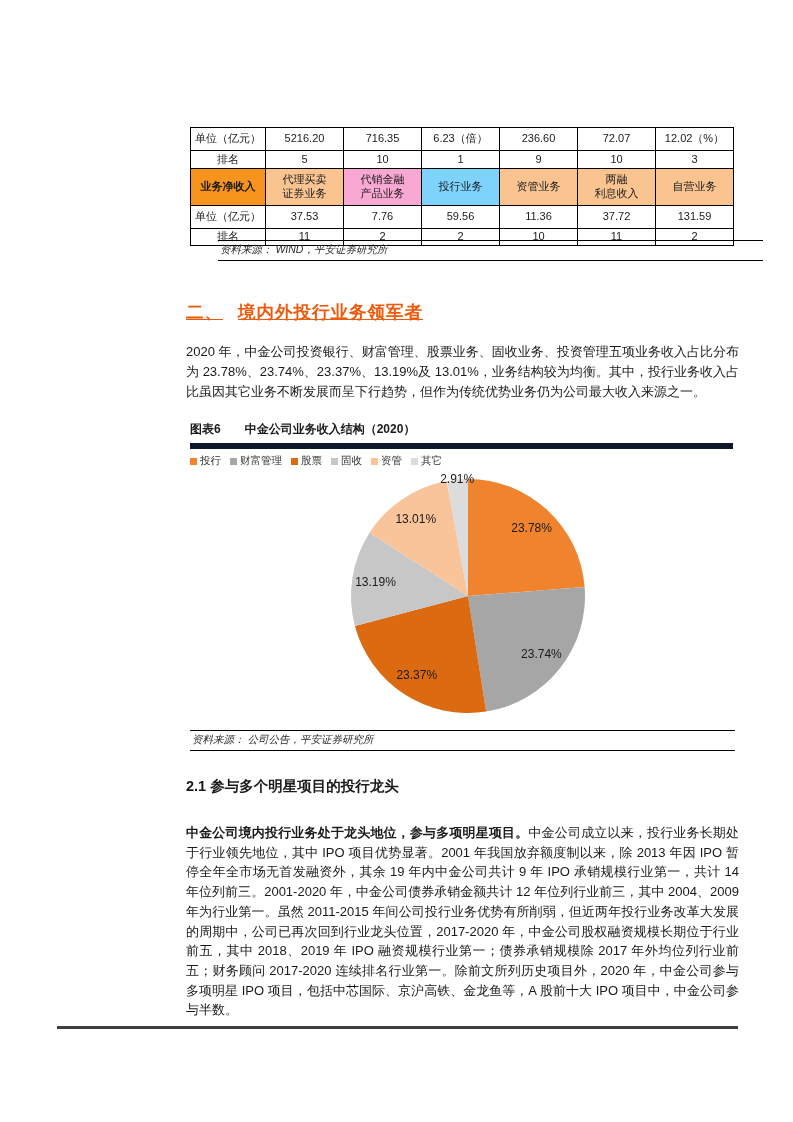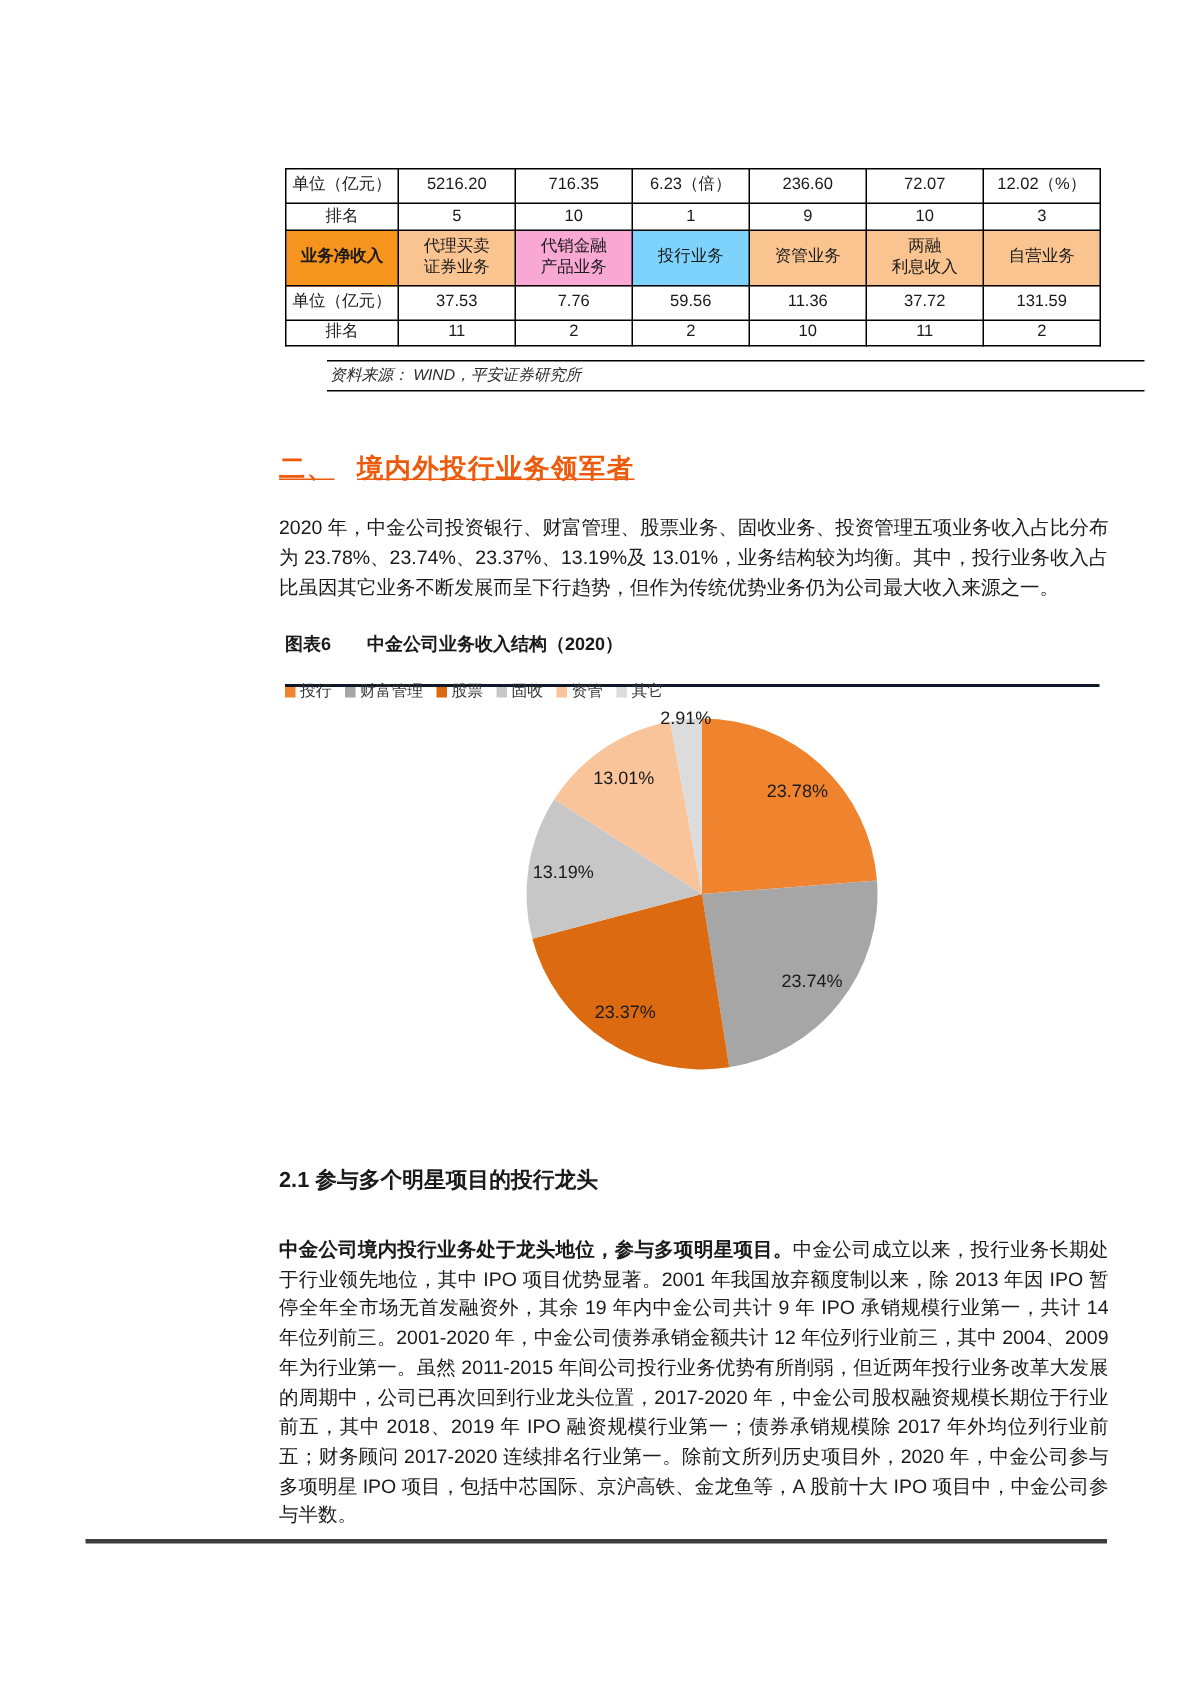--- a/index.html
+++ b/index.html
@@ -4,21 +4,21 @@
 <style>
   html,body{margin:0;padding:0;}
   body{
     width:793px;height:1122px;background:#ffffff;
     font-family:"Liberation Sans","DejaVu Sans",sans-serif;
     color:#1a1a1a;
   }
   .page{position:relative;width:793px;height:1122px;background:#fff;overflow:hidden;}
 
   
-  .table-wrap{position:absolute;left:190px;top:112px;}
+  .table-wrap{position:absolute;left:190px;top:127px;}
   table.metrics{border-collapse:collapse;table-layout:fixed;width:543px;font-size:11px;}
   table.metrics td{border:1px solid #000;text-align:center;vertical-align:middle;padding:0 1px;white-space:pre-line;line-height:1.25;}
   table.metrics tr:nth-child(1){height:23px;}
   table.metrics tr:nth-child(2){height:18px;}
   table.metrics tr:nth-child(3){height:37px;}
   table.metrics tr:nth-child(4){height:23px;}
   table.metrics tr:nth-child(5){height:17px;}
   td.hdr-dark{font-weight:bold;}
   
 
@@ -35,21 +35,21 @@
   .h2 .num{margin-right:15px;}
 
   
   .para{position:absolute;left:186px;width:553px;font-size:13px;line-height:20px;text-align:justify;}
   .p1{top:342px;}
   .p2{top:812px;line-height:19.7px;margin-top:11px;}
   .p2 b{font-weight:bold;}
 
   
   .figure{position:absolute;left:190px;top:421px;width:543px;height:335px;}
-  .fig-head{font-size:12px;font-weight:bold;border-bottom:2px solid #0f172a;padding-bottom:18px;}
+  .fig-head{font-size:12px;font-weight:bold;border-bottom:6px solid #0f172a;padding-bottom:5px;}
   .fig-head .tag{margin-right:24px;}
   .legend{position:absolute;top:33px;left:0;width:543px;display:flex;justify-content:flex-start;align-items:center;gap:9px;font-size:10.5px;color:#333;}
   .legend-item{display:flex;align-items:center;gap:3px;}
   .legend-swatch{width:7px;height:7px;display:inline-block;}
   svg.pie{position:absolute;top:46px;left:0;}
   svg.pie text{font-size:12px;fill:#1a1a1a;}
   .fig-src{position:absolute;top:309px;left:0;width:543px;}
 
   
   .h3{position:absolute;left:186px;top:777px;font-size:14.5px;font-weight:bold;}
@@ -171,20 +171,21 @@
         <text x="351.4" y="187.1" text-anchor="middle" dy="0.35em">23.74%</text>
         <path d="M278,129 L296.16,244.58 A117,117 0 0 1 164.88,158.88 Z" fill="#DC6A10"></path>
         <text x="226.8" y="207.4" text-anchor="middle" dy="0.35em">23.37%</text>
         <path d="M278,129 L164.88,158.88 A117,117 0 0 1 179.53,65.81 Z" fill="#C7C7C7"></path>
         <text x="185.5" y="114.4" text-anchor="middle" dy="0.35em">13.19%</text>
         <path d="M278,129 L179.53,65.81 A117,117 0 0 1 256.73,13.95 Z" fill="#F9C499"></path>
         <text x="225.8" y="51.3" text-anchor="middle" dy="0.35em">13.01%</text>
         <path d="M278,129 L256.73,13.95 A117,117 0 0 1 278.00,12.00 Z" fill="#DCDCDC"></path>
         <text x="267.2" y="11.5" text-anchor="middle" dy="0.35em">2.91%</text>
       </svg>
+    <div class="src-row fig-src">资料来源： 公司公告，平安证券研究所</div>
   </div>
 
   <div class="h3">2.1 参与多个明星项目的投行龙头</div>
 
   <div class="para p2">
     <b>中金公司境内投行业务处于龙头地位，参与多项明星项目。</b><span>中金公司成立以来，投行业务长期处于行业领先地位，其中 IPO 项目优势显著。2001 年我国放弃额度制以来，除 2013 年因 IPO 暂停全年全市场无首发融资外，其余 19 年内中金公司共计 9 年 IPO 承销规模行业第一，共计 14 年位列前三。2001-2020 年，中金公司债券承销金额共计 12 年位列行业前三，其中 2004、2009 年为行业第一。虽然 2011-2015 年间公司投行业务优势有所削弱，但近两年投行业务改革大发展的周期中，公司已再次回到行业龙头位置，2017-2020 年，中金公司股权融资规模长期位于行业前五，其中 2018、2019 年 IPO 融资规模行业第一；债券承销规模除 2017 年外均位列行业前五；财务顾问 2017-2020 连续排名行业第一。除前文所列历史项目外，2020 年，中金公司参与多项明星 IPO 项目，包括中芯国际、京沪高铁、金龙鱼等，A 股前十大 IPO 项目中，中金公司参与半数。</span>
   </div>
 
   <div class="footer-rule" style="background: rgb(63, 63, 63);"></div>
 

